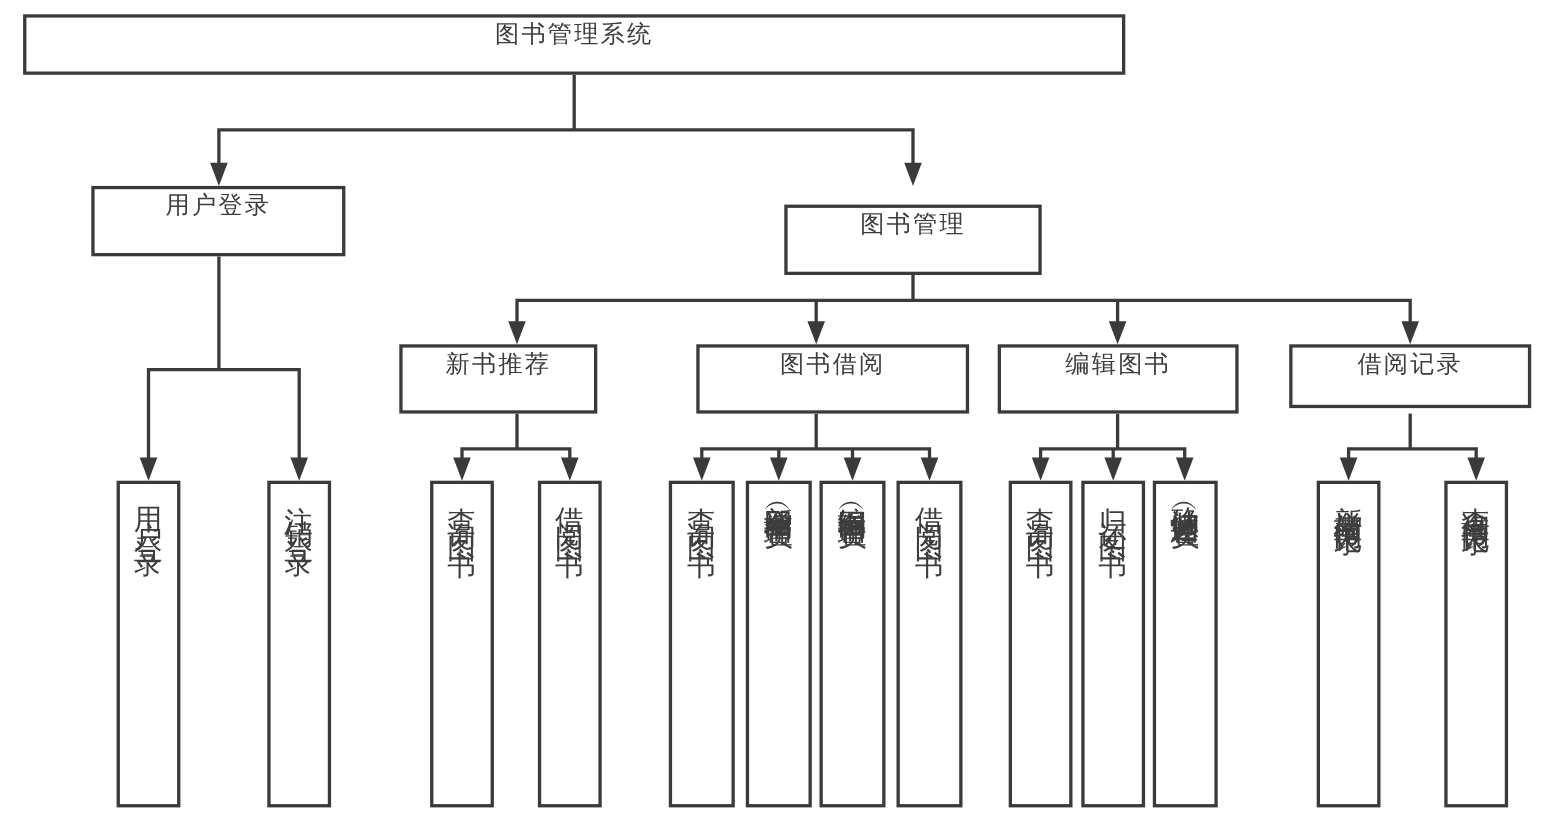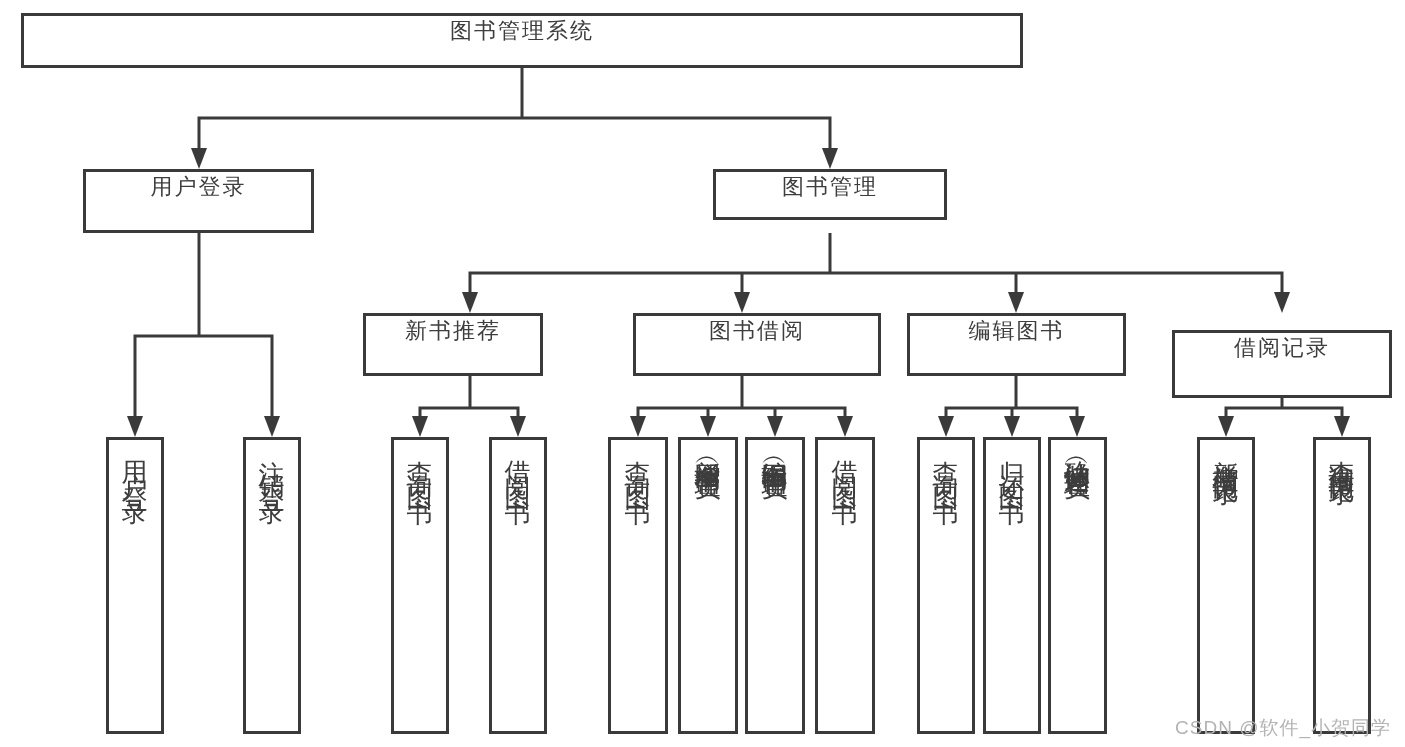--- a/index.html
+++ b/index.html
@@ -103,34 +103,34 @@
     </g>
   </svg>
 
   <div class="box" style="left:21px;top:13px;width:1002px;height:55px">
     <span class="h-label">图书管理系统</span>
   </div>
 
   <div class="box" style="left:83px;top:169px;width:231px;height:64px">
     <span class="h-label">用户登录</span>
   </div>
-  <div class="box" style="left:713px;top:169px;width:234px;height:51px">
+  <div class="box" style="left:713px;top:186px;width:234px;height:64px">
     <span class="h-label">图书管理</span>
   </div>
 
   <div class="box" style="left:363px;top:313px;width:180px;height:63px">
     <span class="h-label">新书推荐</span>
   </div>
   <div class="box" style="left:633px;top:313px;width:248px;height:63px">
     <span class="h-label">图书借阅</span>
   </div>
   <div class="box" style="left:907px;top:313px;width:219px;height:63px">
     <span class="h-label">编辑图书</span>
   </div>
-  <div class="box" style="left:1172px;top:330px;width:220px;height:68px">
+  <div class="box" style="left:1172px;top:313px;width:220px;height:58px">
     <span class="h-label">借阅记录</span>
   </div>
 
   <div class="box leaf" style="left:106px;top:437px;width:58px;height:297px">
     <span class="v-label">用户登录</span>
   </div>
   <div class="box leaf" style="left:243px;top:437px;width:58px;height:297px">
     <span class="v-label">注销登录</span>
   </div>
 
@@ -164,15 +164,14 @@
     <span class="v-label">确认归还（管理员）</span>
   </div>
 
   <div class="box leaf med" style="left:1197px;top:437px;width:58px;height:297px">
     <span class="v-label">新增借阅记录</span>
   </div>
   <div class="box leaf med" style="left:1313px;top:437px;width:58px;height:297px">
     <span class="v-label">查询借阅记录</span>
   </div>
 
-  <div class="watermark">CSDN @软件_小贺同学</div>
 
 </div>
 
 </body></html>

